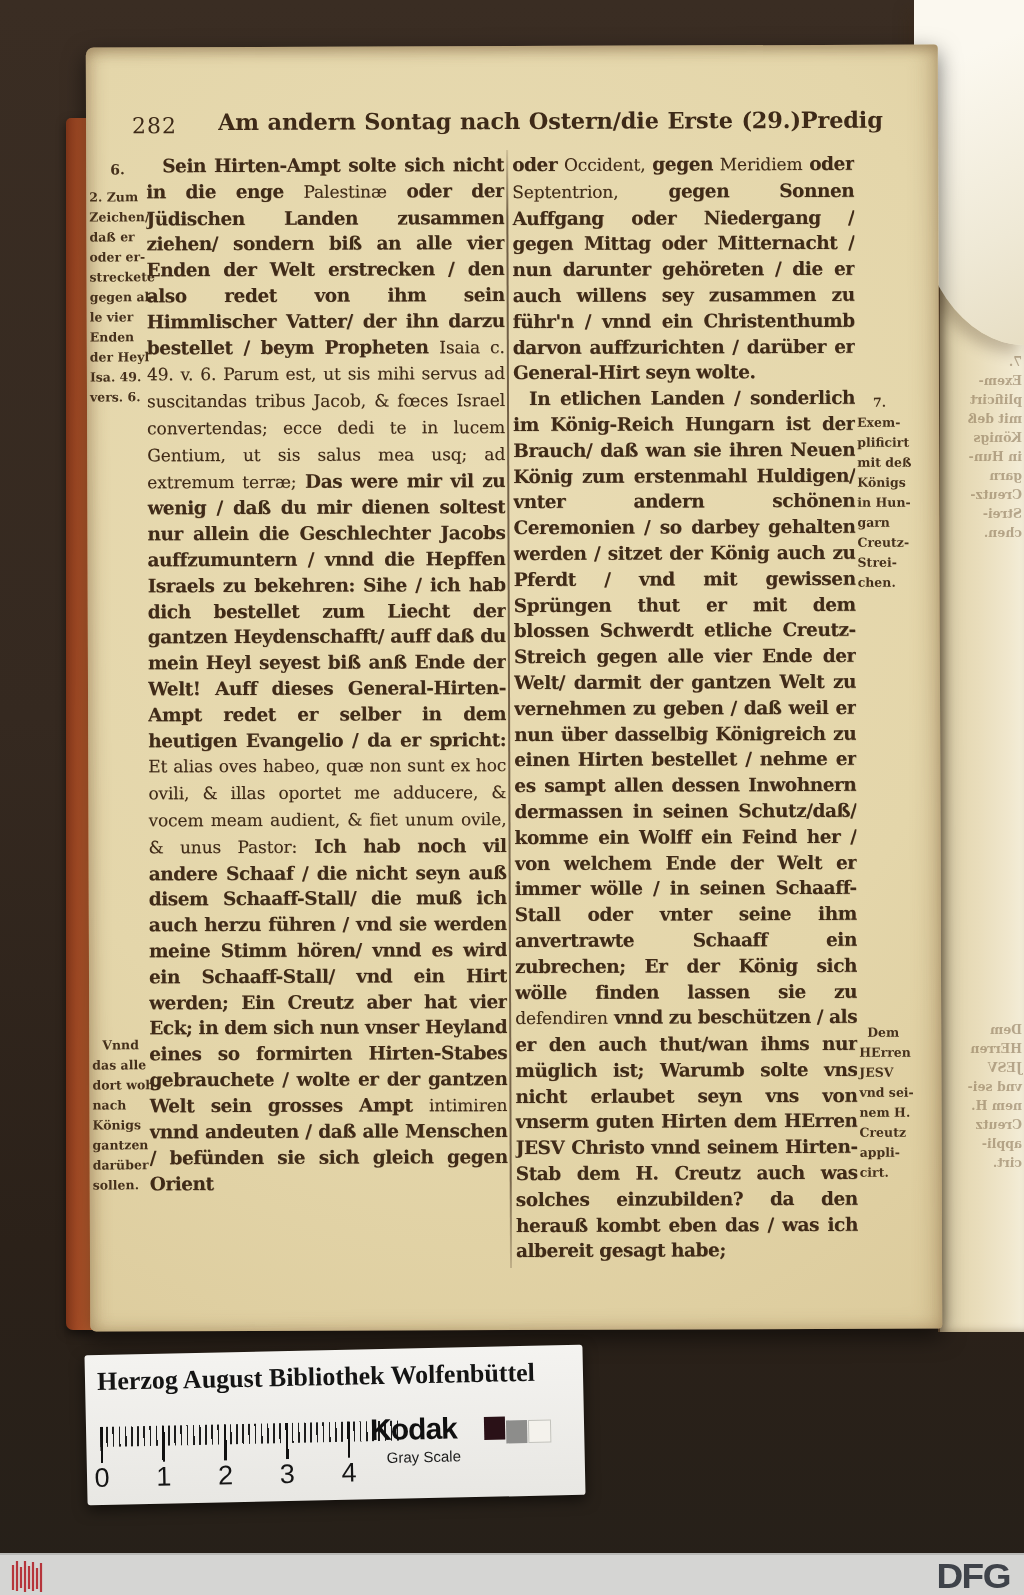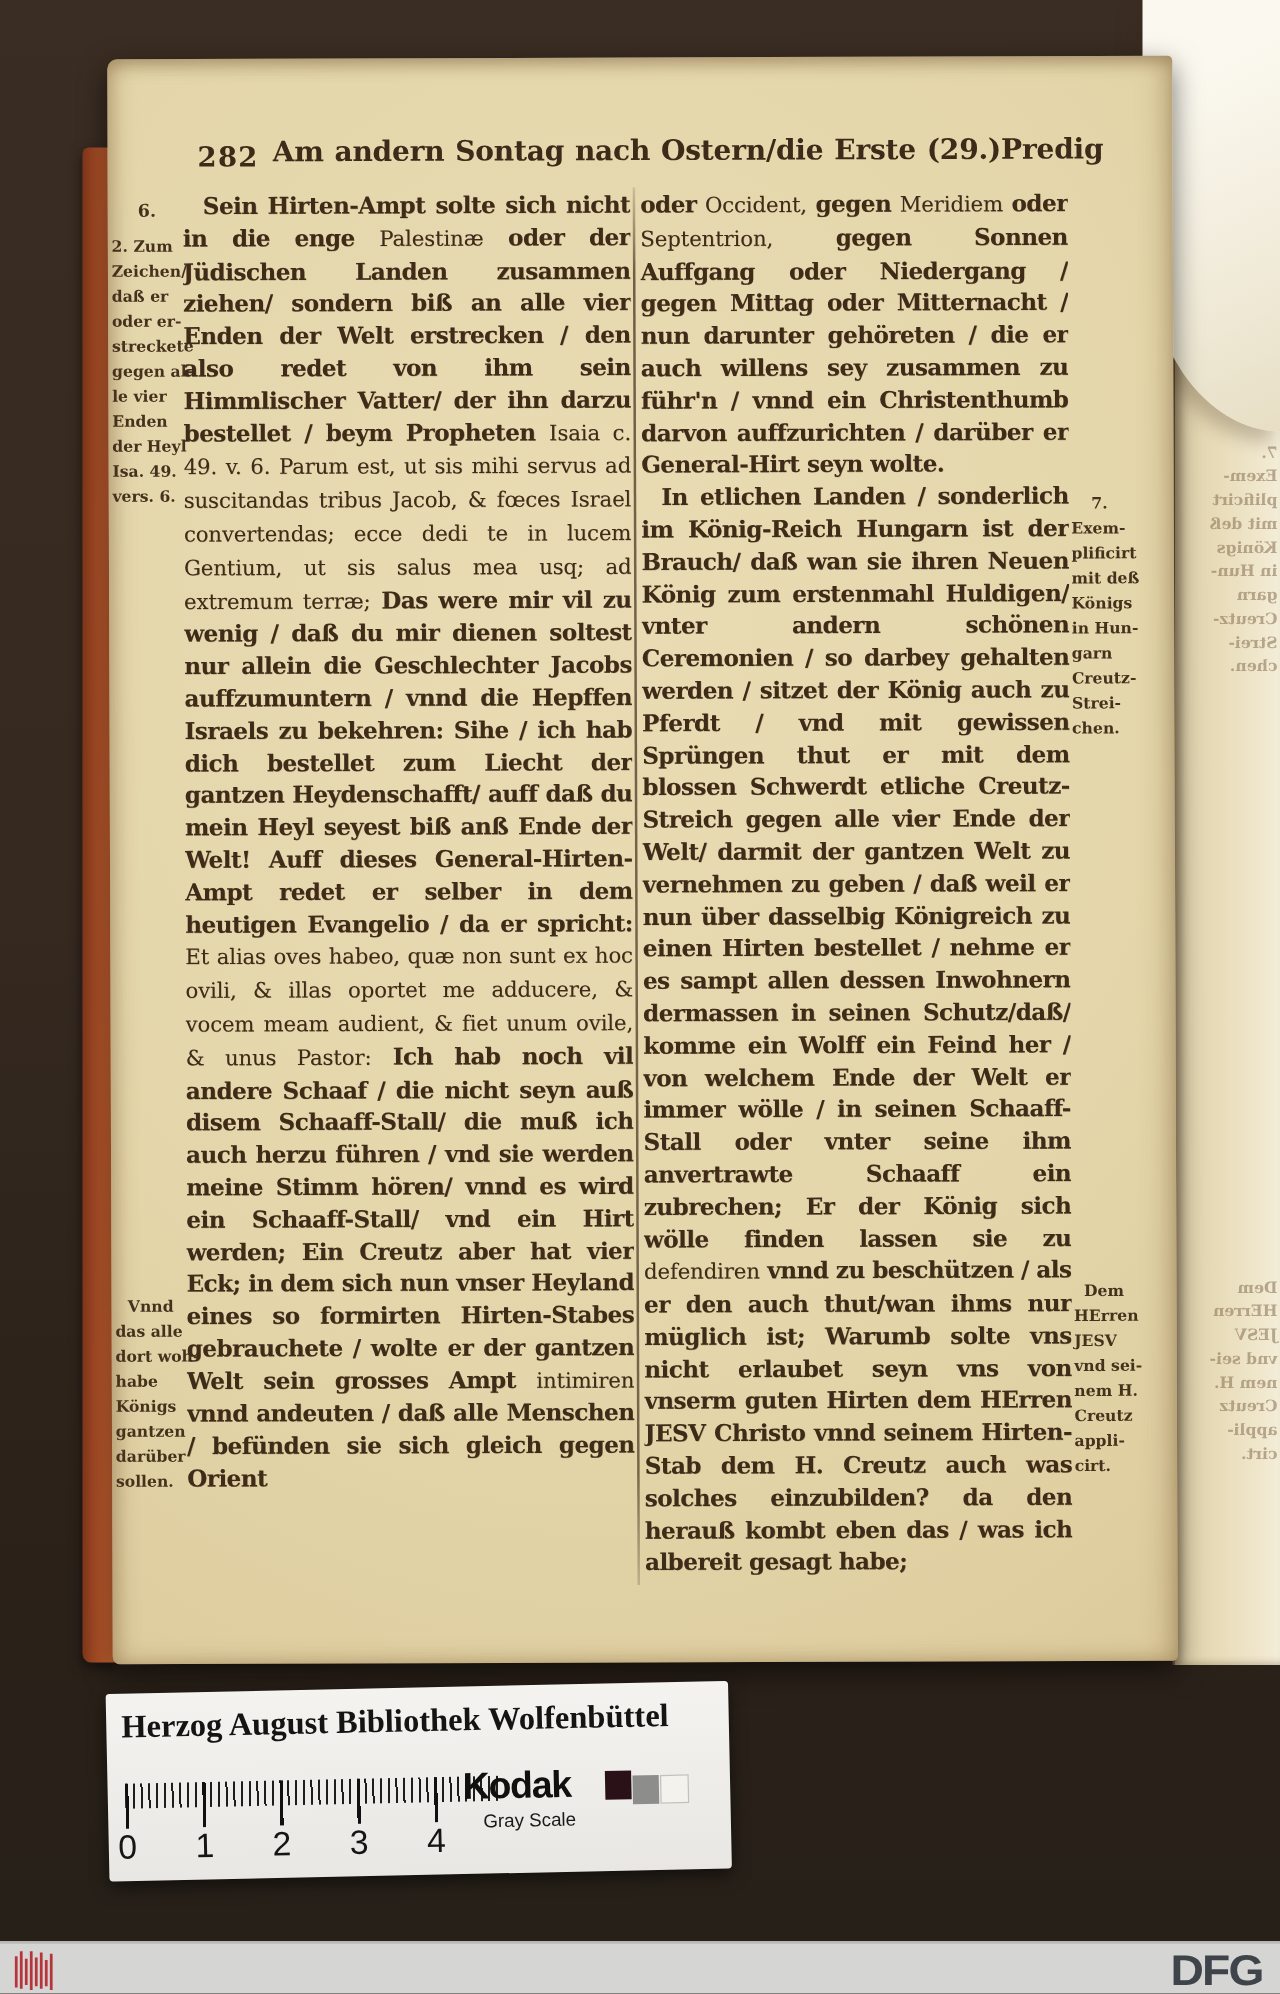--- a/index.html
+++ b/index.html
@@ -25,21 +25,21 @@
     background:linear-gradient(90deg,#7e3519 0%,#a84d26 40%,#c3602f 75%,#d07238 100%);
     border-radius:5px 0 0 7px;box-shadow:0 4px 10px rgba(0,0,0,.5);}
 
   
   .book-page{position:absolute;left:88px;top:46px;width:852px;height:1284px;
     transform:rotate(-0.2deg);
     background:radial-gradient(120% 95% at 45% 35%, #e9dcb4 0%, #e4d6aa 50%, #dccb9c 82%, #d0bd8c 100%);
     border-radius:8px 4px 4px 6px;
     box-shadow:0 8px 22px rgba(0,0,0,.55), inset 0 5px 12px rgba(95,65,35,.28), inset -10px 0 20px rgba(120,85,45,.25), inset 10px 0 14px rgba(120,85,45,.18);
     color:#3e2a18;}
-  .pagenum{position:absolute;left:72px;top:66px;font-size:22px;font-weight:700;letter-spacing:1px;}
+  .pagenum{position:absolute;left:46px;top:66px;font-size:22px;font-weight:400;letter-spacing:1px;}
   .header-title{position:absolute;left:132px;top:62px;width:700px;font-size:22.5px;font-weight:700;
     letter-spacing:-0.2px;word-spacing:1px;white-space:nowrap;overflow:hidden;}
 
   .note{position:absolute;font-weight:700;font-size:12.5px;line-height:20px;color:#46311c;}
   .note div{white-space:nowrap;}
   .n-left-num{left:24px;top:112px;font-size:14px;}
   .n-left-top{left:3px;top:140px;width:60px;}
   .n-left-bottom{left:3px;top:988px;width:60px;}
   .n-left-bottom div:first-child{padding-left:10px;}
   .n-right-top{left:770px;top:348px;width:80px;}
@@ -142,21 +142,21 @@
         <div>le vier</div>
         <div>Enden</div>
         <div>der Heyl</div>
         <div>Isa. 49.</div>
         <div>vers. 6.</div>
       </div>
     <div class="note n-left-bottom">
         <div>Vnnd</div>
         <div>das alle</div>
         <div>dort woh-</div>
-        <div>habe</div>
+        <div>nach</div>
         <div>Königs</div>
         <div>gantzen</div>
         <div>darüber</div>
         <div>sollen.</div>
       </div>
     <div class="note n-right-top">
         <div>7.</div>
         <div>Exem-</div>
         <div>plificirt</div>
         <div>mit deß</div>

